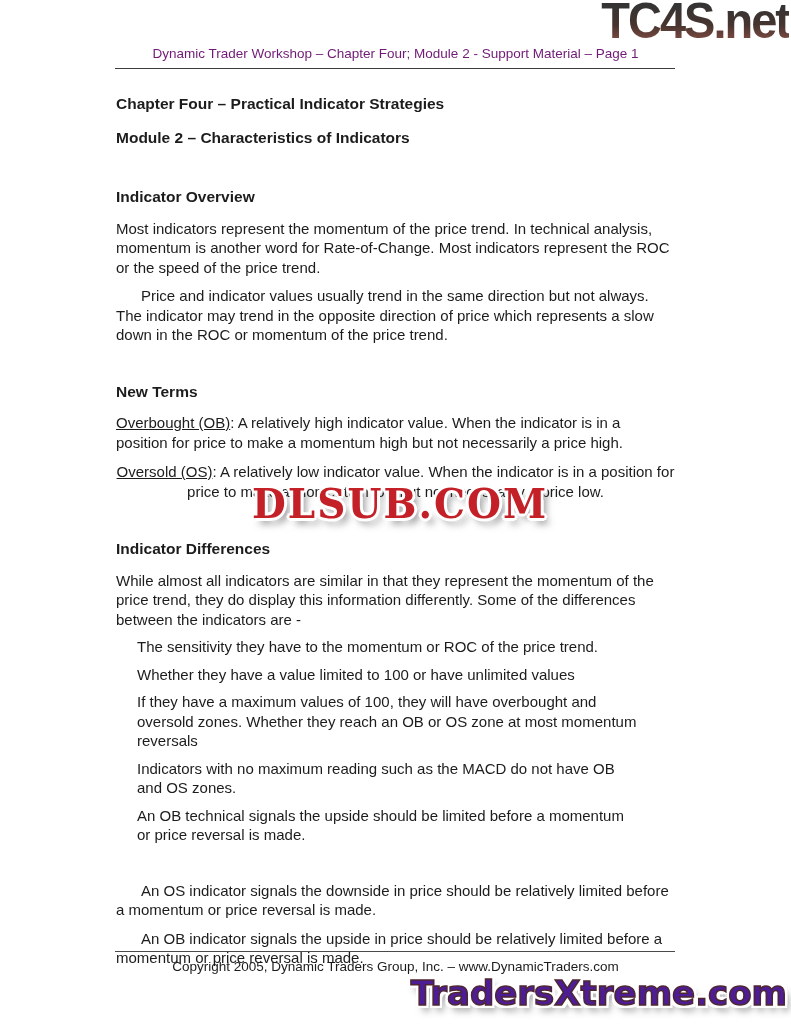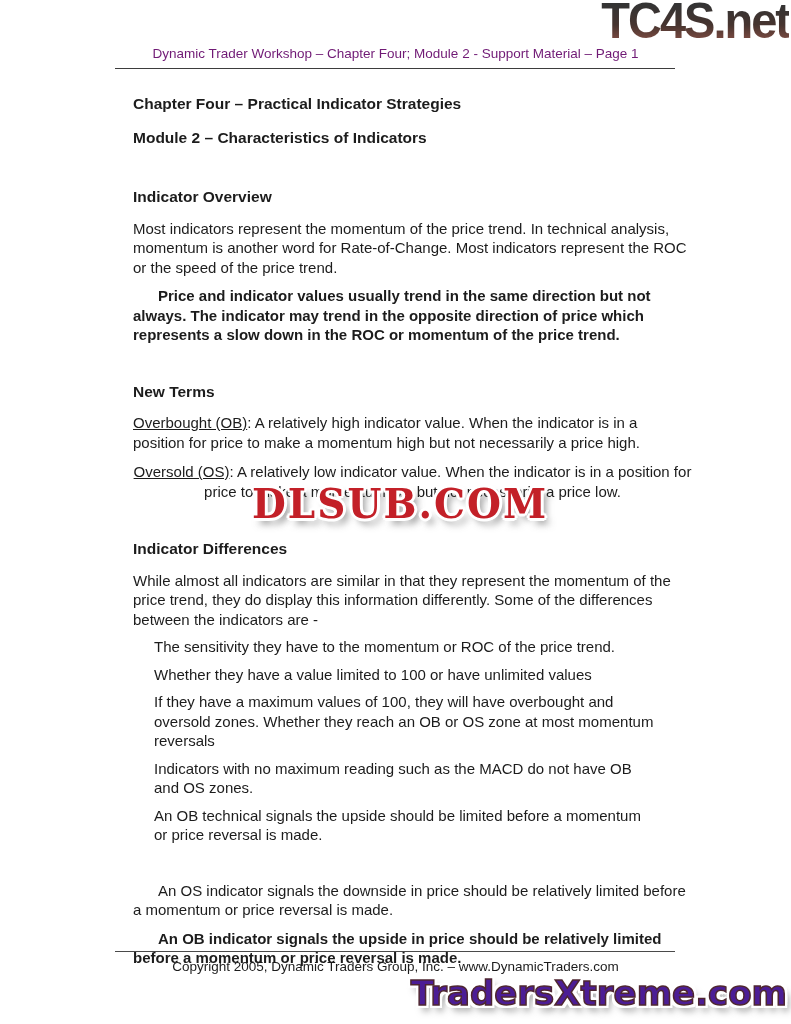--- a/index.html
+++ b/index.html
@@ -46,31 +46,31 @@
   .header-rule {
     position: absolute;
     top: 68px; left: 115px; width: 560px;
     border: none;
     border-top: 1.5px solid #3d3d3d;
   }
 
   
   .content {
     position: absolute;
-    top: 88px; left: 133px; width: 559px;
+    top: 88px; left: 116px; width: 559px;
     font-size: 15px;
     line-height: 19.5px;
   }
   .h-title { font-weight: bold; font-size: 15.5px; }
   .chapter-title { margin-top: 6px; }
   .module-title  { margin-top: 14px; }
   .sec-heading   { margin-top: 40px; font-weight: bold; font-size: 15.5px; }
   .para          { margin-top: 12px; }
   .para-indent   { text-indent: 25px; }
-  .para-tight    { margin-top: 9px; font-weight: bold; }
+  .para-tight    { margin-top: 9px; }
   .term-para     { margin-top: 12px; }
   .term-para + .term-para { margin-top: 10px; text-align: center; }
   .u             { text-decoration: underline; }
   .diff-item {
     margin-top: 8px;
     margin-left: 21px;
     width: 502px;
   }
   .closing-gap { margin-top: 36px; }
 

